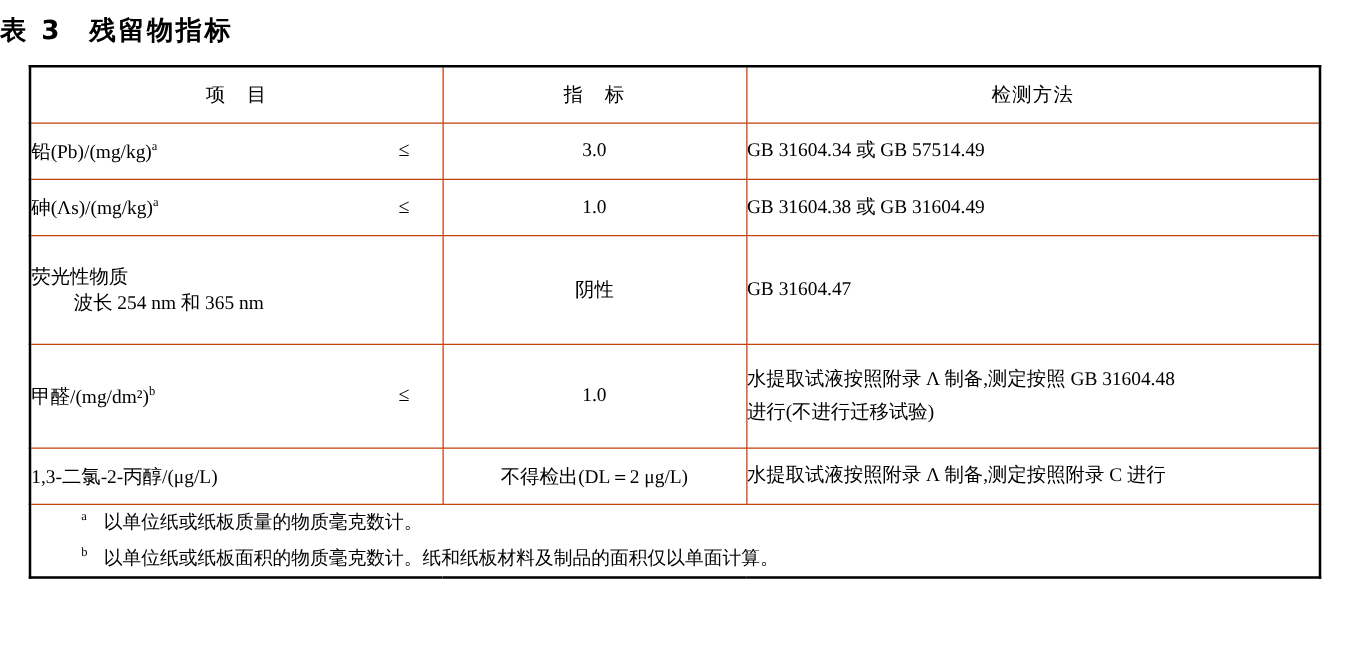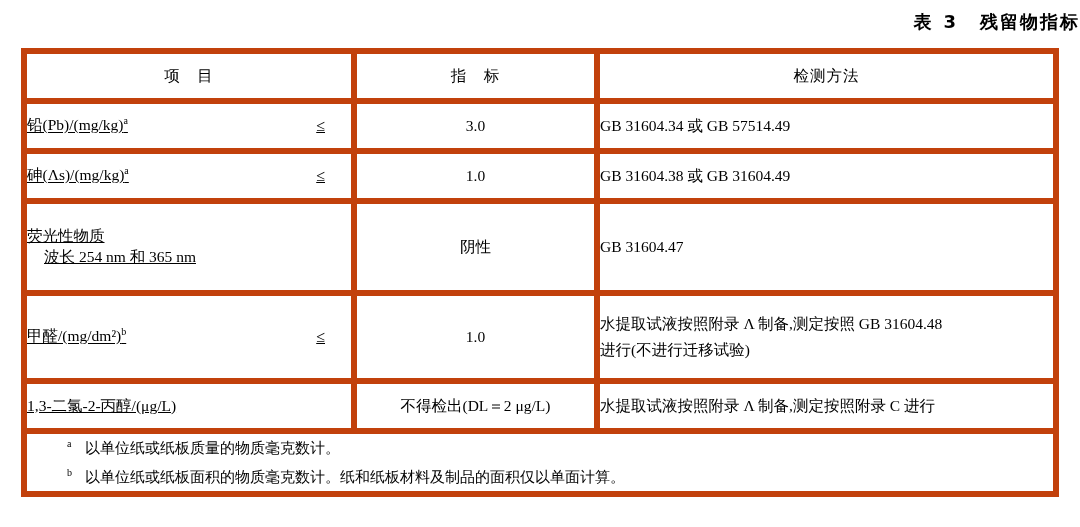--- a/index.html
+++ b/index.html
@@ -14,22 +14,22 @@
     color: #000000;
     overflow: hidden;
   }
   .page {
     position: relative;
     width: 1080px;
     height: 527px;
     box-sizing: border-box;
   }
   .table-title {
-    text-align: right;
-    font-size: 18px;
+    text-align: left;
+    font-size: 21px;
     font-weight: bold;
     letter-spacing: 2px;
     padding-top: 10px;
     padding-bottom: 14px;
     font-family: "DejaVu Sans", "Liberation Sans", sans-serif;
   }
   .table-title .t-num {
     margin-left: 10px;
     margin-right: 22px;
   }
@@ -37,42 +37,41 @@
     border-collapse: collapse;
     width: 1032px;
     margin: 0 auto;
     table-layout: fixed;
     border-top: 2px solid #000;
     border-bottom: 2px solid #000;
     border-left: 2px solid #000;
     border-right: 2px solid #000;
   }
   table.spec td, table.spec th {
-    border: 6px solid #c2410c;
+    border: 1px solid #c2410c;
     padding: 0;
     vertical-align: middle;
     font-weight: normal;
     font-size: 15.5px;
   }
   .col-item { width: 330px; }
   .col-index { width: 243px; }
   .col-method { width: 459px; }
 
   .hdr {
     height: 44px;
     text-align: center;
     font-size: 16px;
     letter-spacing: 1px;
   }
 
   .cell-item {
     padding: 0 12px 0 18px;
     height: 44px;
     position: relative;
-    text-decoration: underline;
   }
   .item-row {
     display: flex;
     align-items: center;
     justify-content: space-between;
     width: 100%;
   }
   .item-text { white-space: nowrap; }
   .le { font-size: 16px; padding-right: 26px; }
   .cell-center {
@@ -83,21 +82,21 @@
     line-height: 1.7;
   }
   .tall-1 { height: 86px; }
   .tall-2 { height: 82px; }
   .row-h { height: 44px; }
   sup {
     font-size: 10px;
     vertical-align: super;
   }
   .fluor-1 { display: block; }
-  .fluor-2 { display: block; padding-left: 17px; }
+  .fluor-2 { display: block; padding-left: 34px; }
   .notes {
     padding: 10px 0 10px 0;
     margin-top: 20px;
   }
   .note-line {
     font-size: 15px;
     line-height: 1.9;
     padding-left: 40px;
     white-space: nowrap;
   }

